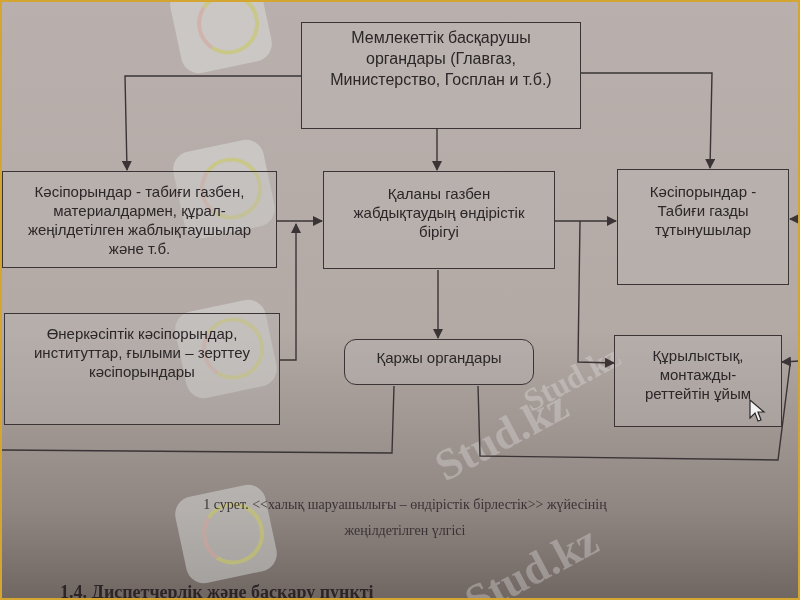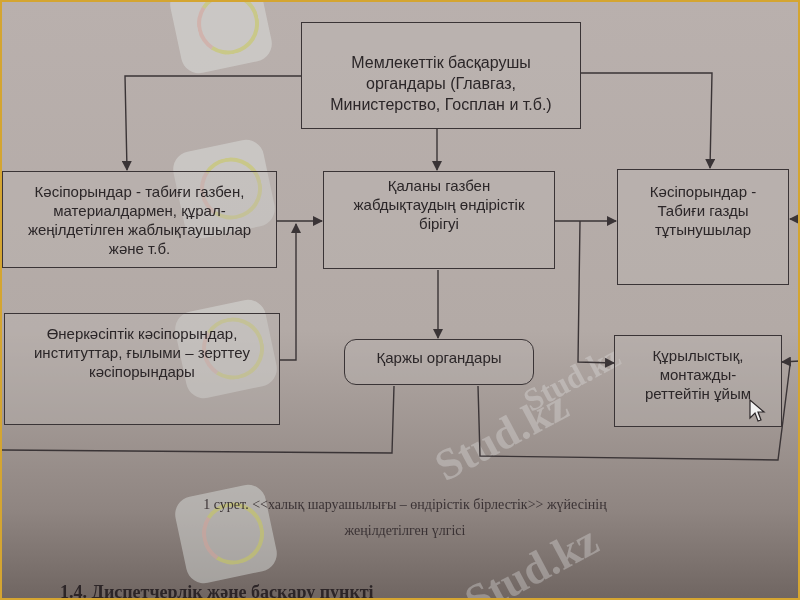--- a/index.html
+++ b/index.html
@@ -75,38 +75,38 @@
     <line x1="438" y1="270" x2="438" y2="338" marker-end="url(#ah)"></line>
 
     <polyline points="394,386 392,453 2,450"></polyline>
     <polyline points="478,386 480,456 778,460 790,365"></polyline>
 
     <line x1="800" y1="361" x2="782" y2="362" marker-end="url(#ah)"></line>
     <line x1="800" y1="219" x2="790" y2="219" marker-end="url(#ah)"></line>
   </g>
 </svg>
 
-<div class="node" style="left:301px;top:22px;width:280px;height:107px;font-size:16px;line-height:21px;padding-top:29px;">
+<div class="node" style="left:301px;top:22px;width:280px;height:107px;font-size:16px;line-height:21px;padding-top:4px;">
   <div>
     <span>Мемлекеттік басқарушы</span>
     <span>органдары (Главгаз,</span>
     <span>Министерство, Госплан и т.б.)</span>
   </div>
 </div>
 
 <div class="node" style="left:2px;top:171px;width:275px;height:97px;">
   <div>
     <span>Кәсіпорындар - табиғи газбен,</span>
     <span>материалдармен, құрал-</span>
     <span>жеңілдетілген жаблықтаушылар</span>
     <span>және т.б.</span>
   </div>
 </div>
 
-<div class="node" style="left:323px;top:171px;width:232px;height:98px;padding-top:4px;">
+<div class="node" style="left:323px;top:171px;width:232px;height:98px;padding-top:12px;">
   <div>
     <span>Қаланы газбен</span>
     <span>жабдықтаудың өндірістік</span>
     <span>бірігуі</span>
   </div>
 </div>
 
 <div class="node" style="left:617px;top:169px;width:172px;height:116px;padding-top:12px;">
   <div>
     <span>Кәсіпорындар -</span>

